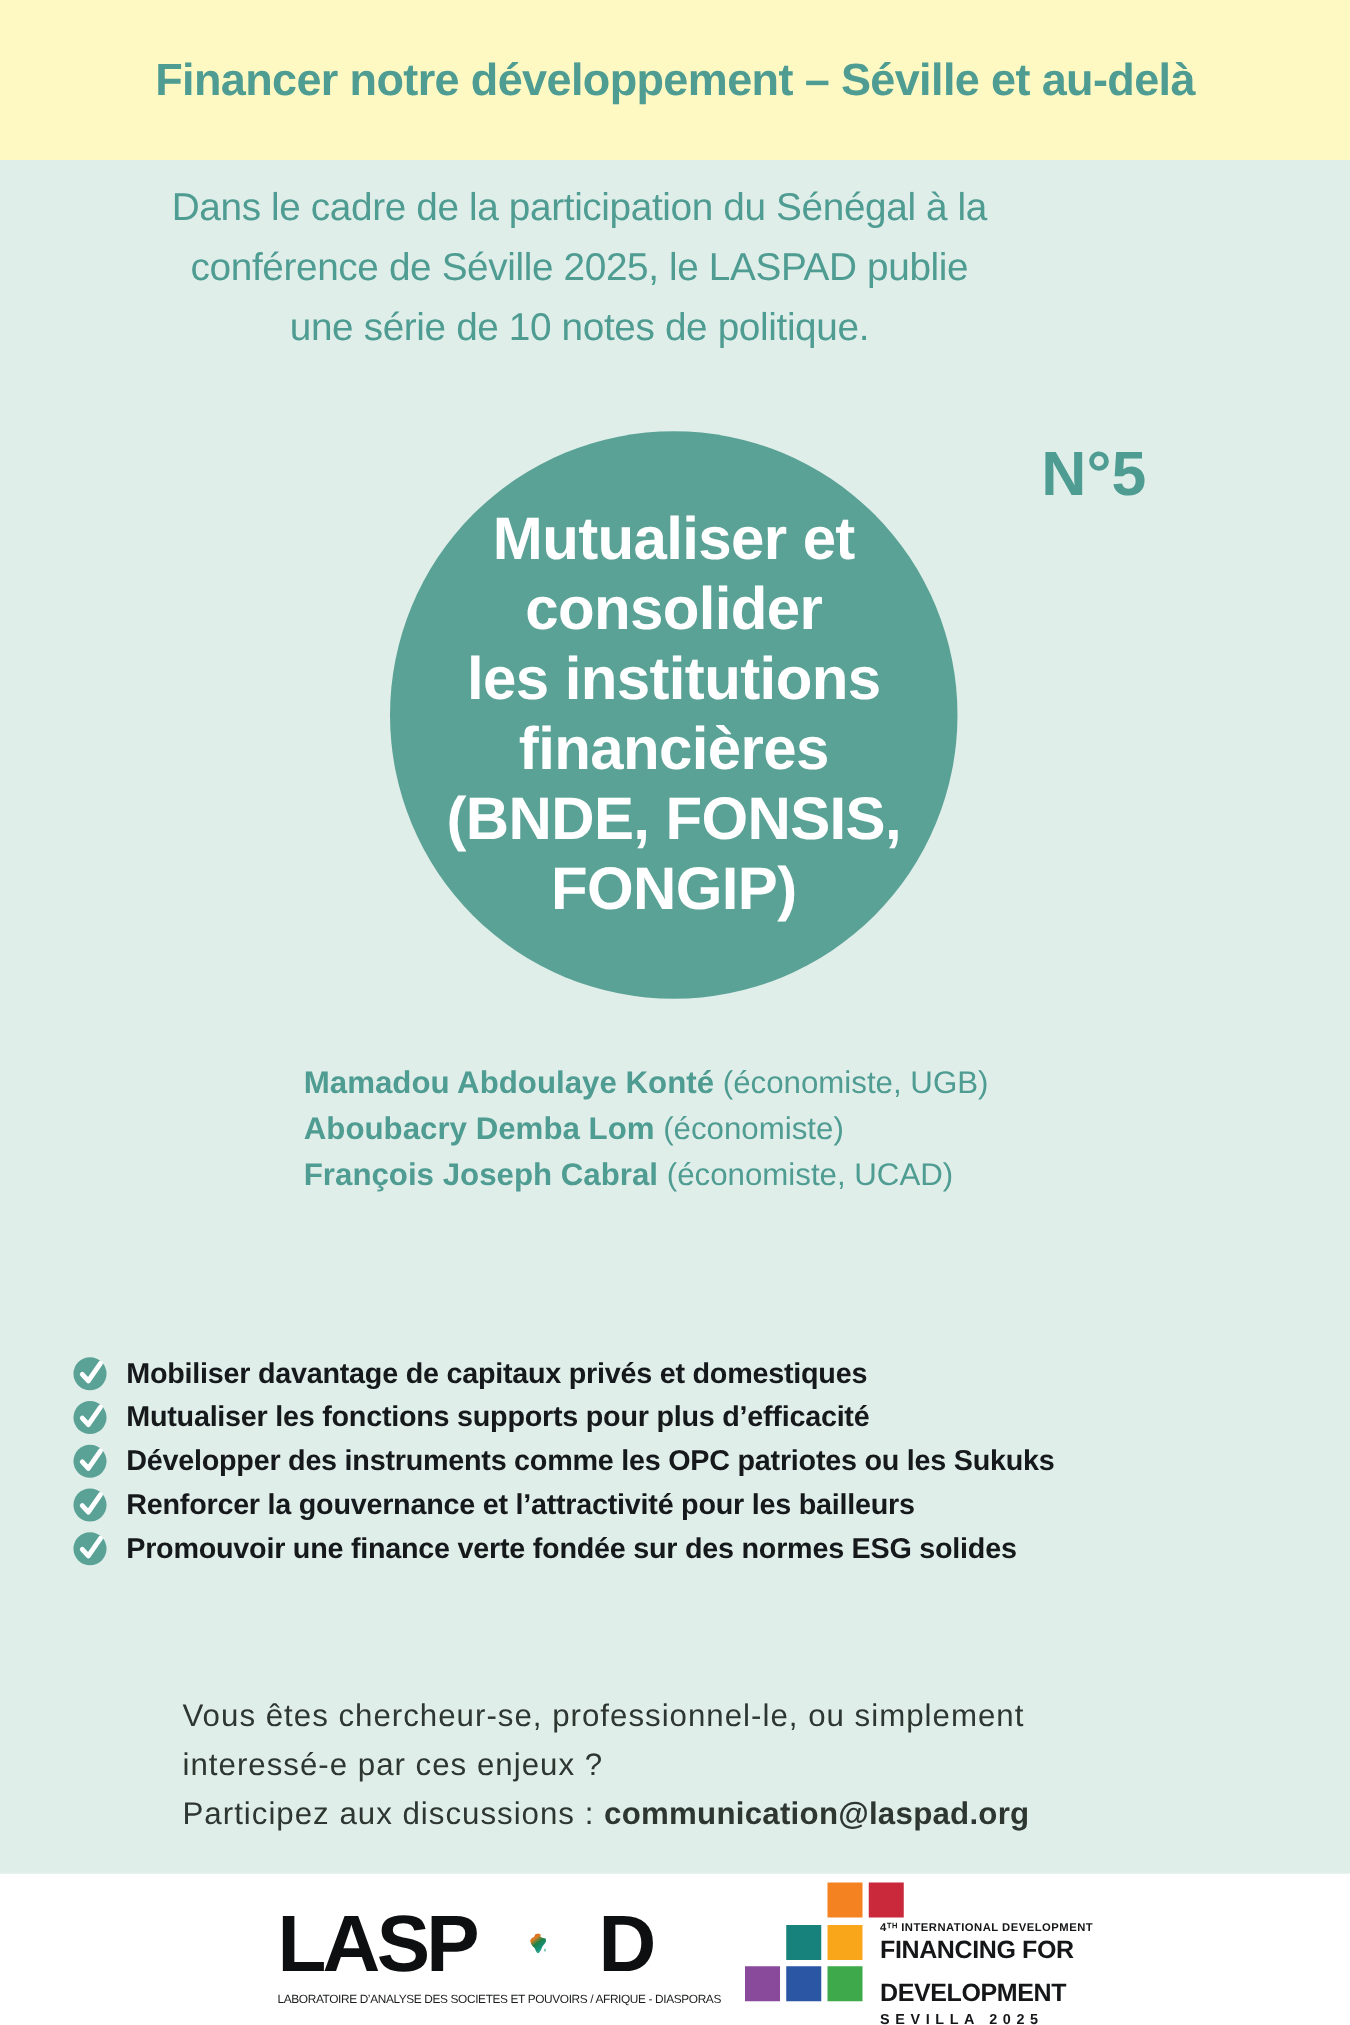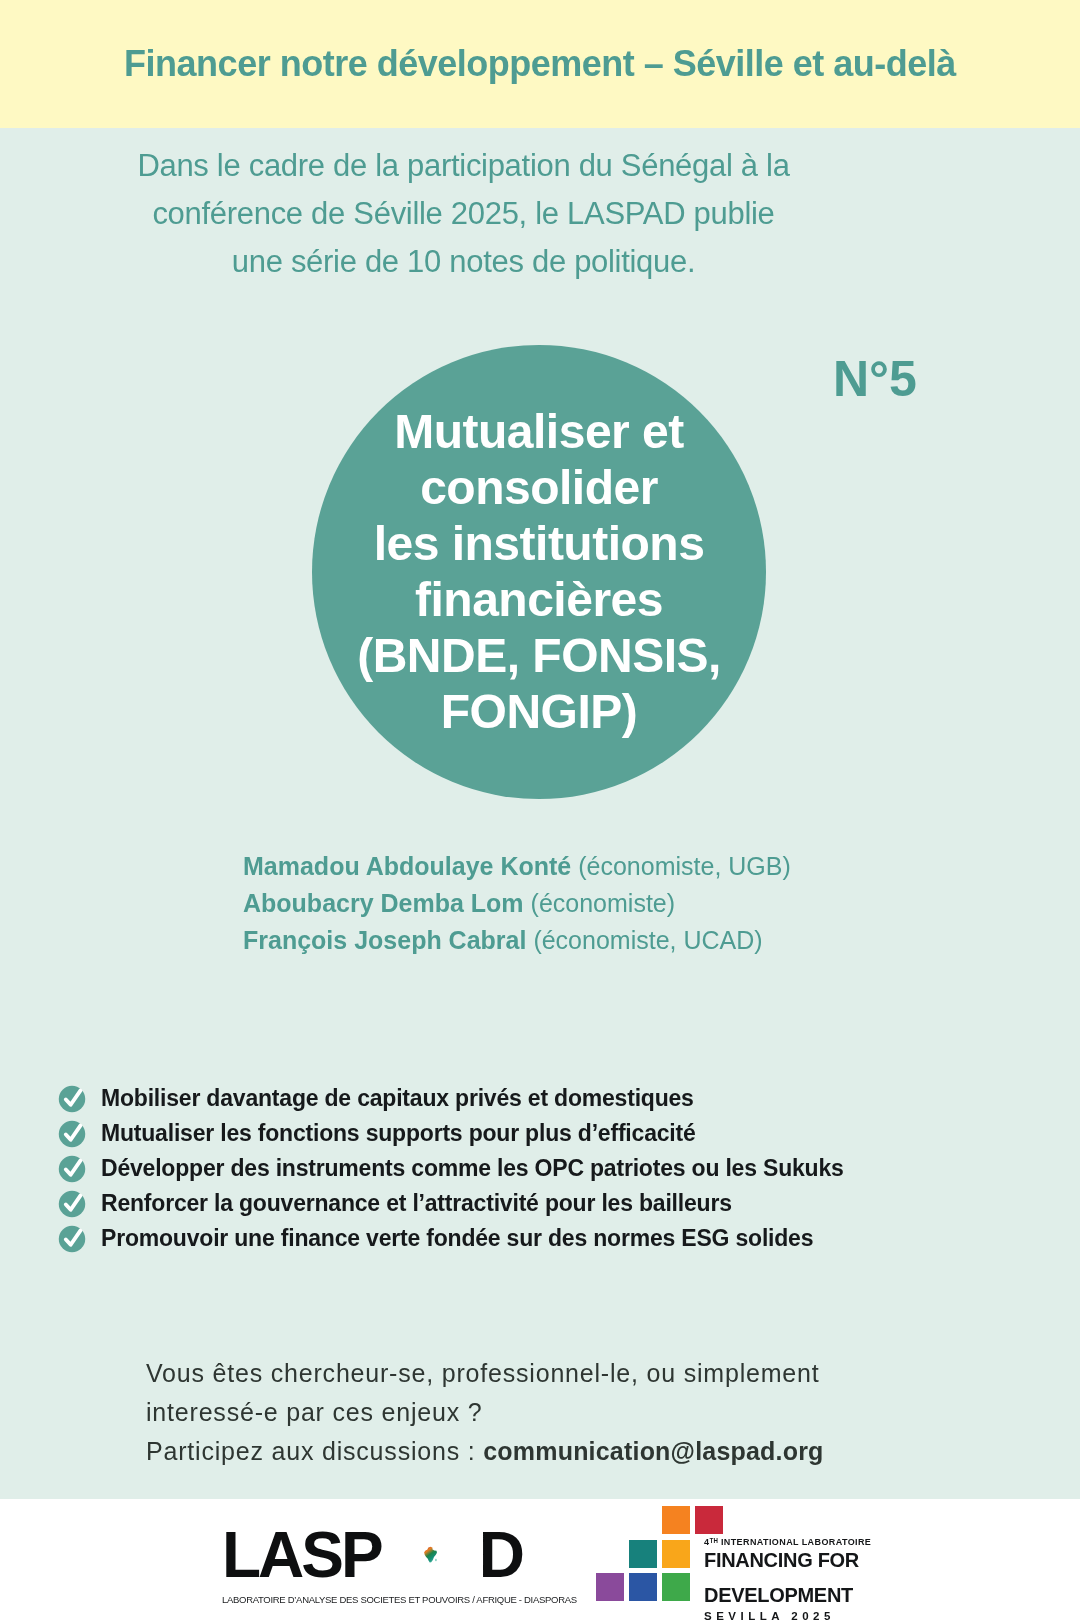--- a/index.html
+++ b/index.html
@@ -191,20 +191,20 @@
     <div class="ffd-squares">
         <div class="sq" style="left: 66px; top: 0px; background: rgb(245, 130, 32);"></div>
         <div class="sq" style="left: 99px; top: 0px; background: rgb(201, 41, 59);"></div>
         <div class="sq" style="left: 33px; top: 33.5px; background: rgb(23, 129, 124);"></div>
         <div class="sq" style="left: 66px; top: 33.5px; background: rgb(249, 166, 26);"></div>
         <div class="sq" style="left: 0px; top: 67px; background: rgb(138, 74, 155);"></div>
         <div class="sq" style="left: 33px; top: 67px; background: rgb(43, 86, 164);"></div>
         <div class="sq" style="left: 66px; top: 67px; background: rgb(62, 169, 74);"></div>
       </div>
     <div class="ffd-text">
-      <div class="ffd-line1">4ᵀᴴ INTERNATIONAL LABORATOIRE</div>
+      <div class="ffd-line1">4ᵀᴴ INTERNATIONAL DEVELOPMENT</div>
       <div class="ffd-line2">FINANCING FOR</div>
       <div class="ffd-line3">DEVELOPMENT</div>
       <div class="ffd-line4">SEVILLA 2025</div>
     </div>
   </div>
 
 </div>
 
 </body></html>

